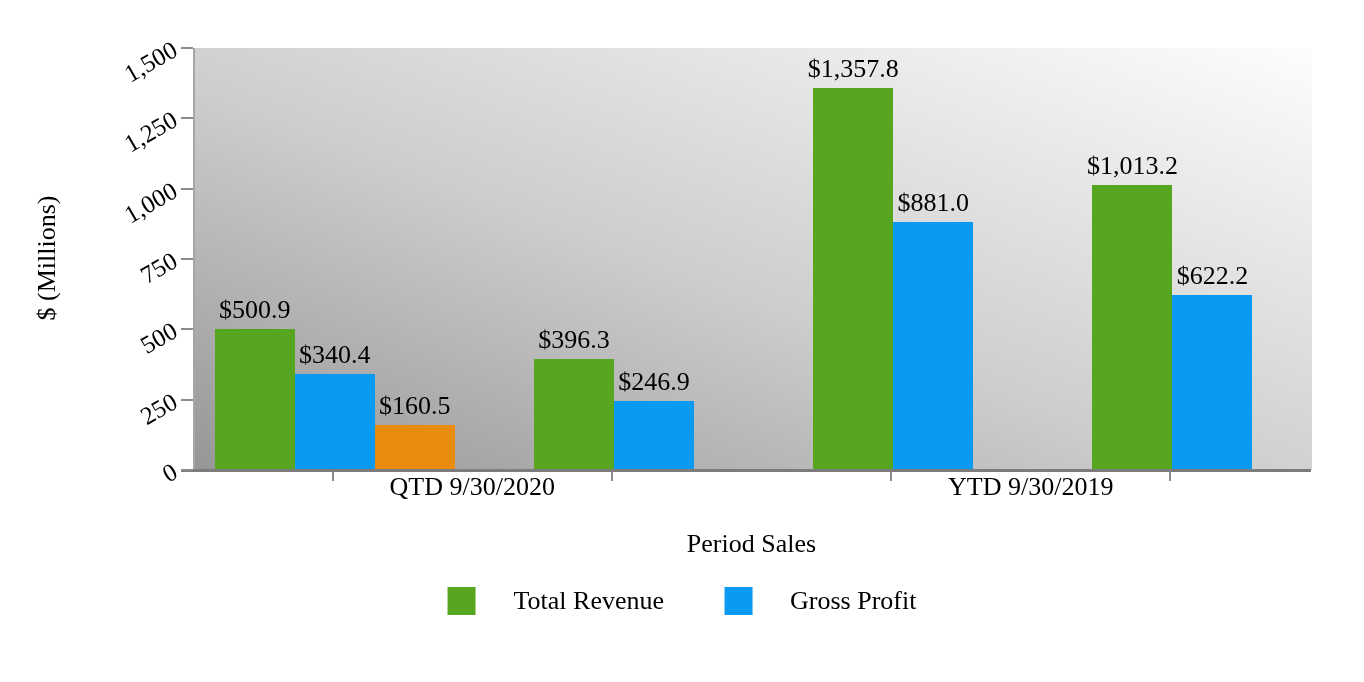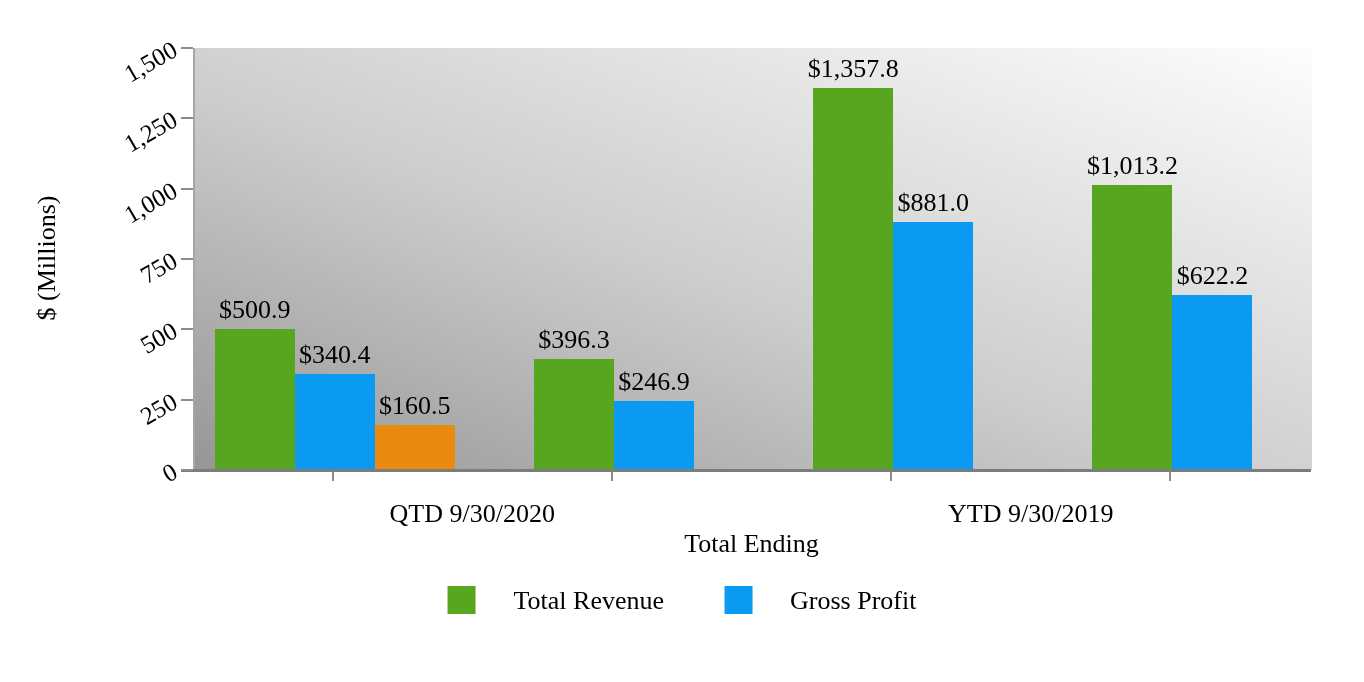--- a/index.html
+++ b/index.html
@@ -25,28 +25,28 @@
     transform:translate(-50%,-50%) rotate(-90deg);
   }
   .x-axis-title{position:absolute;left:193px;top:529px;width:1117px;text-align:center;font-size:26px;}
 
   .bars-layer{position:absolute;left:0;top:0;width:100%;height:100%;display:flex;align-items:flex-end;}
   .bar-group{flex:1 1 0;height:100%;display:flex;justify-content:center;align-items:flex-end;}
   .bar-col{width:80px;height:100%;display:flex;flex-direction:column;align-items:center;justify-content:flex-end;}
   .bar-value{font-size:26px;line-height:28px;white-space:nowrap;margin-bottom:5px;}
   .bar-rect{width:80px;}
 
-  .x-labels{position:absolute;left:193px;top:499px;width:1117px;display:flex;}
+  .x-labels{position:absolute;left:193px;top:472px;width:1117px;display:flex;}
   .x-label{flex:1 1 0;text-align:center;font-size:26px;white-space:nowrap;}
 
   .legend{
     position:absolute;top:586px;left:50%;transform:translateX(-50%);
     display:flex;align-items:center;gap:60px;
   }
-  .legend-item{display:flex;gap:38px;}
+  .legend-item{display:flex;align-items:center;gap:38px;}
   .legend-swatch{width:28px;height:28px;flex:0 0 auto;}
   .legend-label{font-size:26px;white-space:nowrap;}
 </style>
 </head>
 <body>
 
 <div class="chart-canvas">
   <div class="y-axis-title">$ (Millions)</div>
 
   <div class="plot-area">
@@ -119,21 +119,21 @@
       <div class="xtick" style="left: 331.625px;"></div>
       <div class="xtick" style="left: 610.875px;"></div>
       <div class="xtick" style="left: 890.125px;"></div>
       <div class="xtick" style="left: 1169.38px;"></div>
     </div>
 
   <div class="x-labels" id="x-labels">
       <div class="x-label">QTD 9/30/2020</div>
       <div class="x-label">YTD 9/30/2019</div>
     </div>
-  <div class="x-axis-title">Total Ending</div>
+  <div class="x-axis-title">Period Sales</div>
 
   <div class="legend" id="legend">
       <div class="legend-item">
         <span class="legend-swatch" style="background: rgb(88, 166, 31);"></span>
         <span class="legend-label">Total Revenue</span>
       </div>
       <div class="legend-item">
         <span class="legend-swatch" style="background: rgb(10, 154, 242);"></span>
         <span class="legend-label">Gross Profit</span>
       </div>

